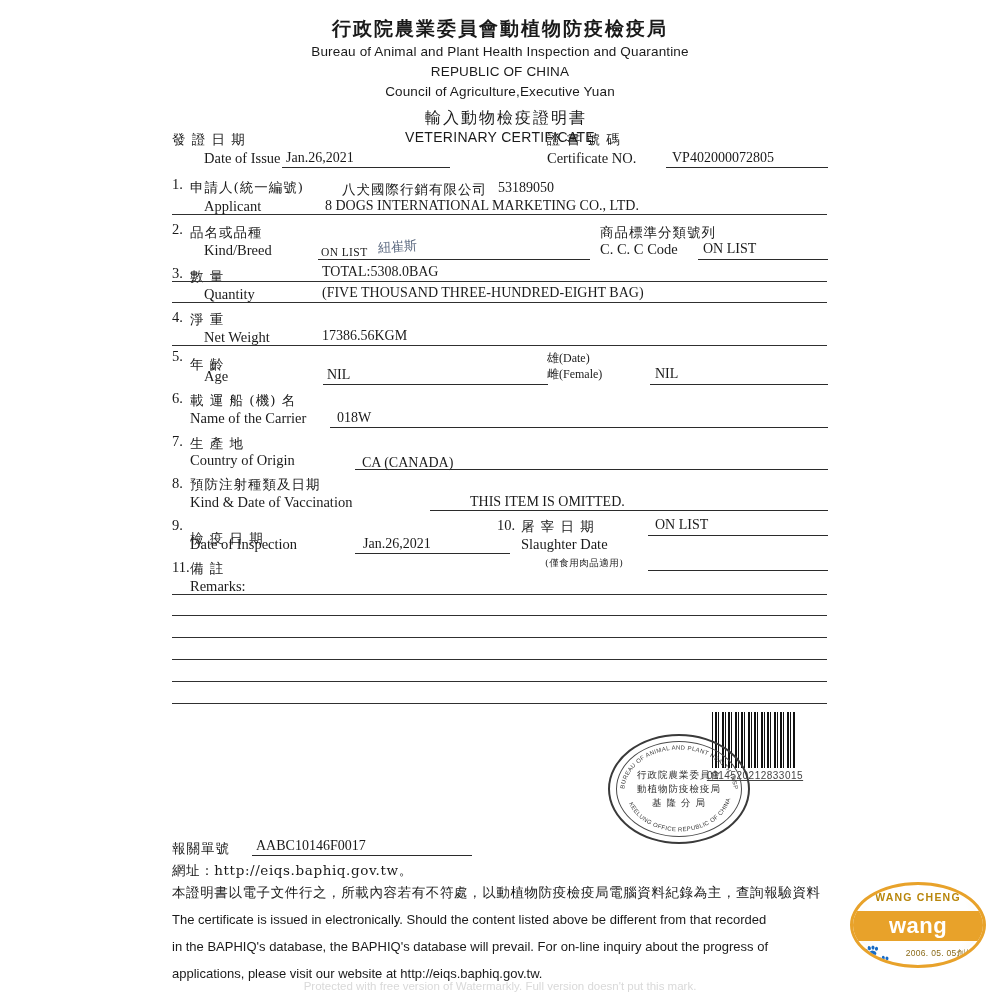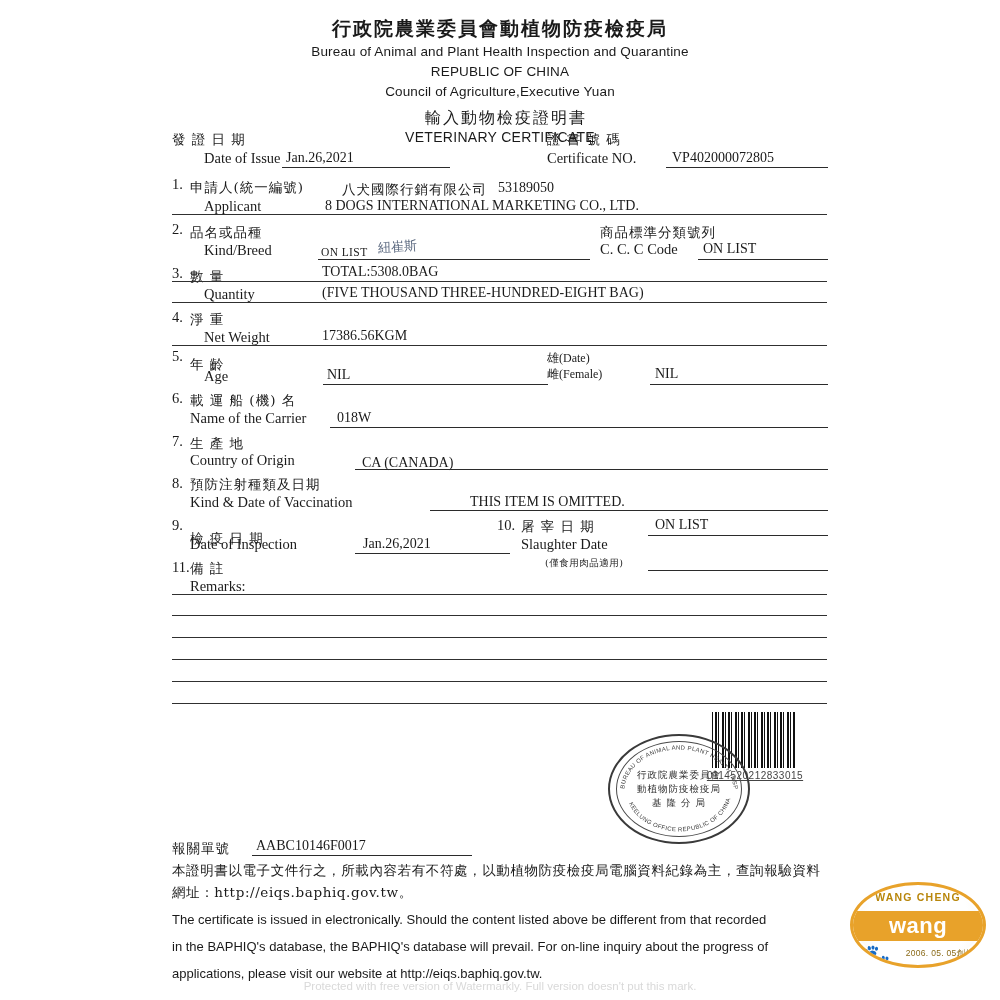--- a/index.html
+++ b/index.html
@@ -325,22 +325,22 @@
         <div>基 隆 分 局</div>
       </div>
     </div>
 
     <div class="row val" style="left:256px; top:838px;">AABC10146F0017</div>
     <div class="row cn" style="left:172px; top:840px;">報關單號</div>
     <div class="line" style="left:252px; top:855px; width:220px;"></div>
   </div>
 
   <div class="footer">
+    <div class="foot-cn">網址：http://eiqs.baphiq.gov.tw。</div>
     <div class="foot-cn">本證明書以電子文件行之，所載內容若有不符處，以動植物防疫檢疫局電腦資料紀錄為主，查詢報驗資料</div>
-    <div class="foot-cn">網址：http://eiqs.baphiq.gov.tw。</div>
     <div class="foot-en">The certificate is issued in electronically. Should the content listed above be different from that recorded</div>
     <div class="foot-en">in the BAPHIQ's database, the BAPHIQ's database will prevail. For on-line inquiry about the progress of</div>
     <div class="foot-en">applications, please visit our website at http://eiqs.baphiq.gov.tw.</div>
   </div>
 
   <div class="logo">
     <div class="logo-top">WANG CHENG</div>
     <div class="logo-band">
       <span class="paw">🐾</span>
       <span>wang</span>

